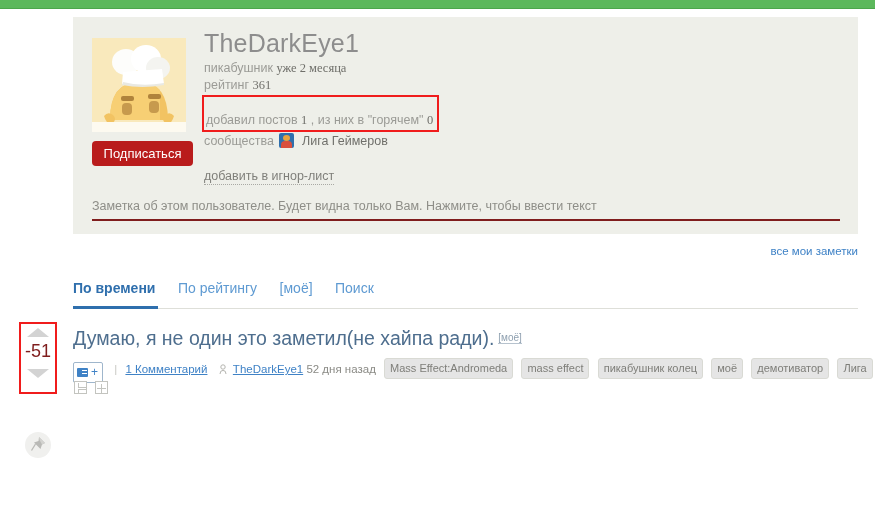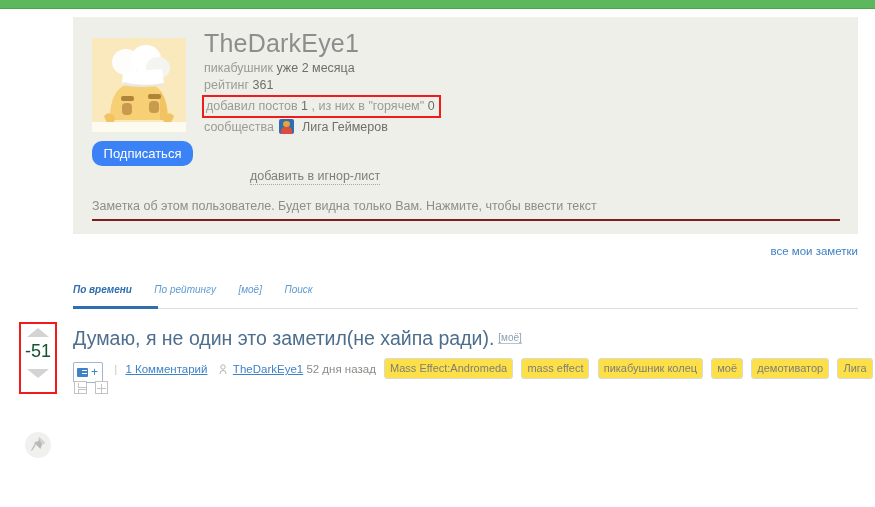--- a/index.html
+++ b/index.html
@@ -34,22 +34,22 @@
     position: absolute; left: 19px; top: 21px;
     width: 94px; height: 94px;
     background: #f9e9bc;
     overflow: hidden;
   }
   .avatar svg { display: block; }
 
   .subscribe-btn {
     position: absolute; left: 19px; top: 124px;
     width: 101px; height: 25px;
-    background: #3b82f6;
-    border: 0; border-radius: 10px;
+    background: #b91c1c;
+    border: 0; border-radius: 4px;
     color: #ffffff;
     font-family: "Liberation Sans", sans-serif;
     font-size: 13px;
     line-height: 25px;
     text-align: center;
     cursor: pointer;
     padding: 0;
   }
 
   .info { position: absolute; left: 131px; top: 12px; width: 640px; }
@@ -60,27 +60,27 @@
     letter-spacing: 0.2px;
     margin: 0 0 2px 0;
     font-weight: normal;
   }
   .meta-line {
     font-size: 12.5px;
     color: #9b9b96;
     line-height: 16.5px;
     white-space: nowrap;
   }
-  .meta-line b { color: #6f6f6a; font-weight: normal; }
+  .meta-line b { color: #6f6f6a; font-weight: normal; font-family: Liberation Serif, serif; }
 
   .stats-highlight {
     position: relative;
     display: inline-block;
     border: 2px solid #f01c1c;
-    padding: 1px 4px 1px 2px;
+    padding: 15px 4px 1px 2px;
     margin: 2px 0 1px -2px;
   }
   .stats-highlight .meta-line { line-height: 17px; }
 
   .tri {
     display: inline-block;
     width: 0; height: 0;
     vertical-align: -1px;
     margin: 0 3px;
   }
@@ -122,21 +122,20 @@
   .comm-name { color: #6f6f6a; font-size: 12.5px; }
 
   .ignore-link {
     position: absolute; left: 131px; top: 152px;
     font-size: 12.5px;
     color: #7f7f7a;
     border-bottom: 1px dotted #a9a9a4;
     text-decoration: none;
     padding-bottom: 1px;
     cursor: pointer;
-    margin-left: 46px;
   }
 
   .note-field {
     position: absolute; left: 19px; top: 182px;
     width: 748px;
     font-size: 12.5px;
     color: #8e8e88;
     padding-bottom: 6px;
     border-bottom: 2px solid #7f1d1d;
     cursor: text;
@@ -150,27 +149,26 @@
     cursor: pointer;
   }
 
   
   .tabs {
     position: absolute; left: 73px; top: 279px;
     width: 785px; height: 30px;
   }
   .tab {
     display: inline-block;
-    font-size: 10px;
+    font-size: 14px;
     color: #5e9ad2;
     margin-right: 18px;
     padding-bottom: 8px;
     cursor: pointer;
     text-decoration: none;
-    font-style: italic;
   }
   .tab.active { color: #2f6fad; font-weight: bold; }
   .tabs-rule {
     position: absolute; left: 73px; top: 308px;
     width: 785px; height: 1px;
     background: #dedfd9;
   }
   .tabs-active-rule {
     position: absolute; left: 73px; top: 306px;
     width: 85px; height: 3px;
@@ -196,21 +194,21 @@
     border-bottom: 9px solid #d3d3d3;
   }
   .vote .arrow.down {
     border-left: 11px solid transparent;
     border-right: 11px solid transparent;
     border-top: 9px solid #d3d3d3;
     margin-top: 5px;
   }
   .vote .count {
     font-size: 18px;
-    color: #14532d;
+    color: #7f1d1d;
     line-height: 22px;
     padding: 3px 0 2px 0;
   }
 
   
   .post-title {
     position: absolute; left: 73px; top: 326px;
     font-size: 19.5px;
     color: #4e6e8e;
     line-height: 24px;
@@ -280,21 +278,21 @@
   .user-ico {
     display: inline-block;
     width: 8px; height: 10px;
     vertical-align: -1px;
     margin: 0 3px 0 8px;
   }
   .tag {
     display: inline-block;
     border: 1px solid #d9dad4;
     border-radius: 3px;
-    background: #fde047;
+    background: #e5e5e5;
     color: #7e7e79;
     font-size: 11px;
     line-height: 14px;
     padding: 2px 5px 3px 5px;
     margin-left: 5px;
     vertical-align: 1px;
     cursor: pointer;
   }
 
   .post-actions {

